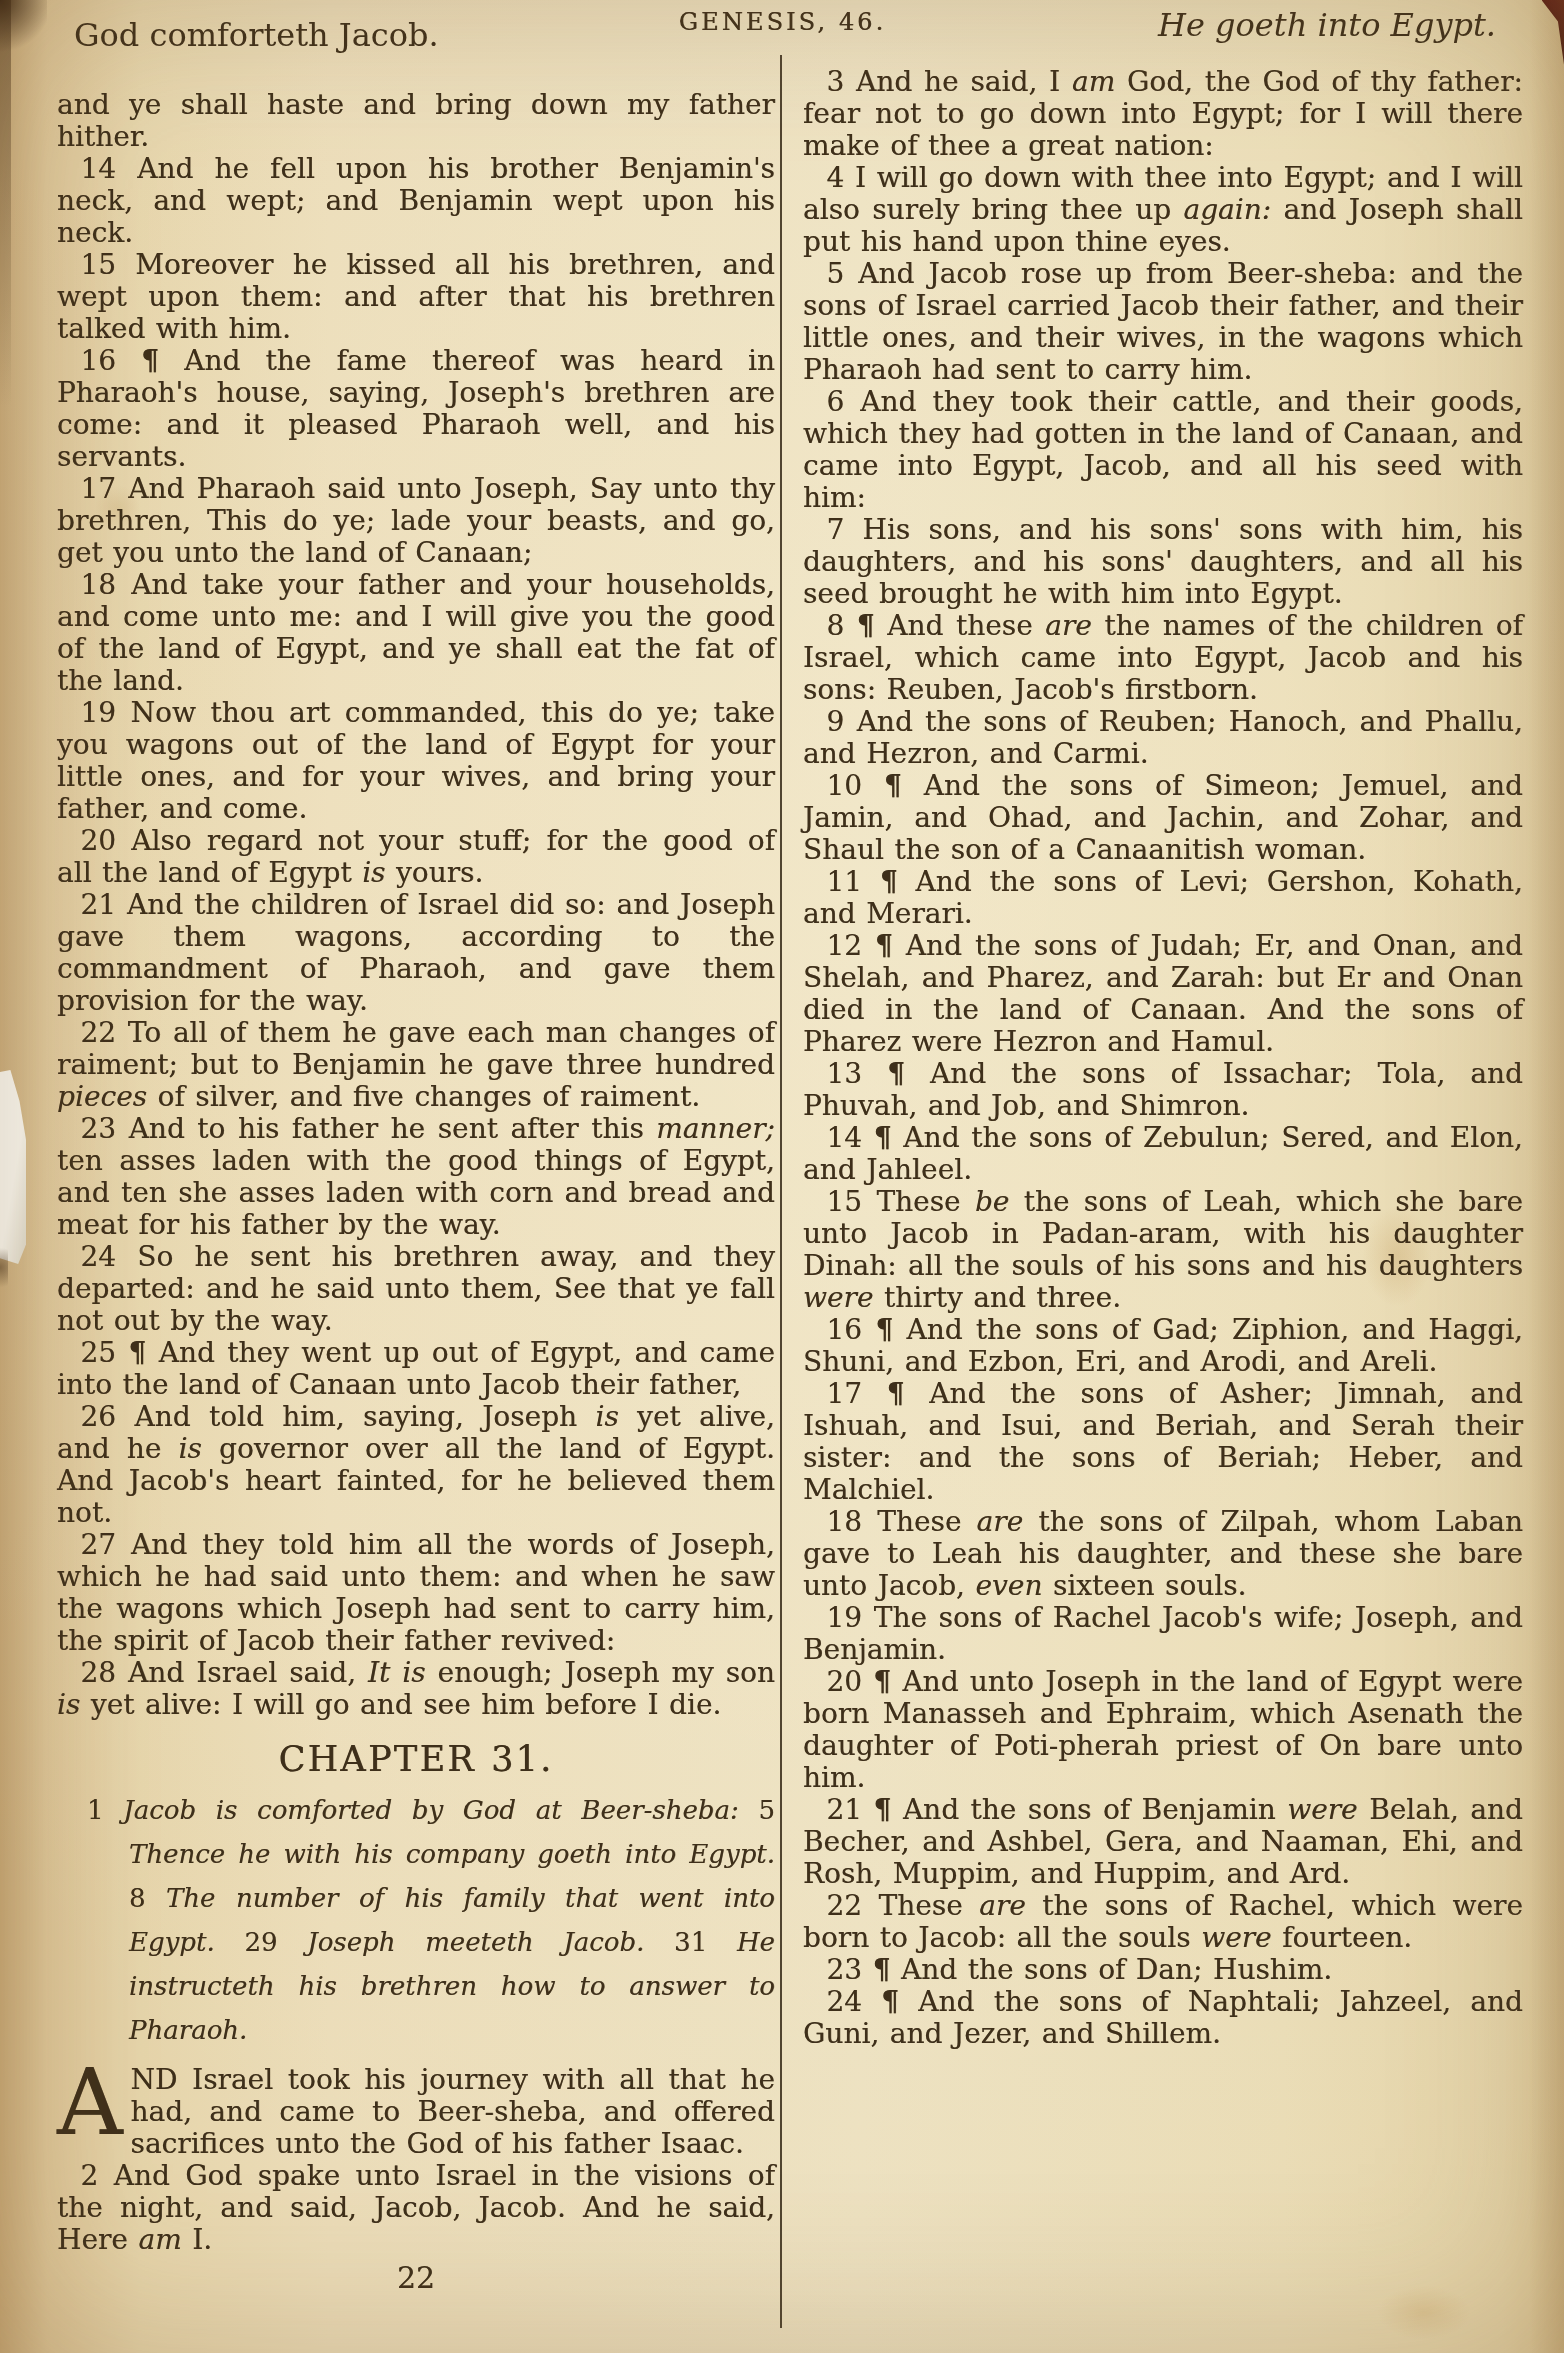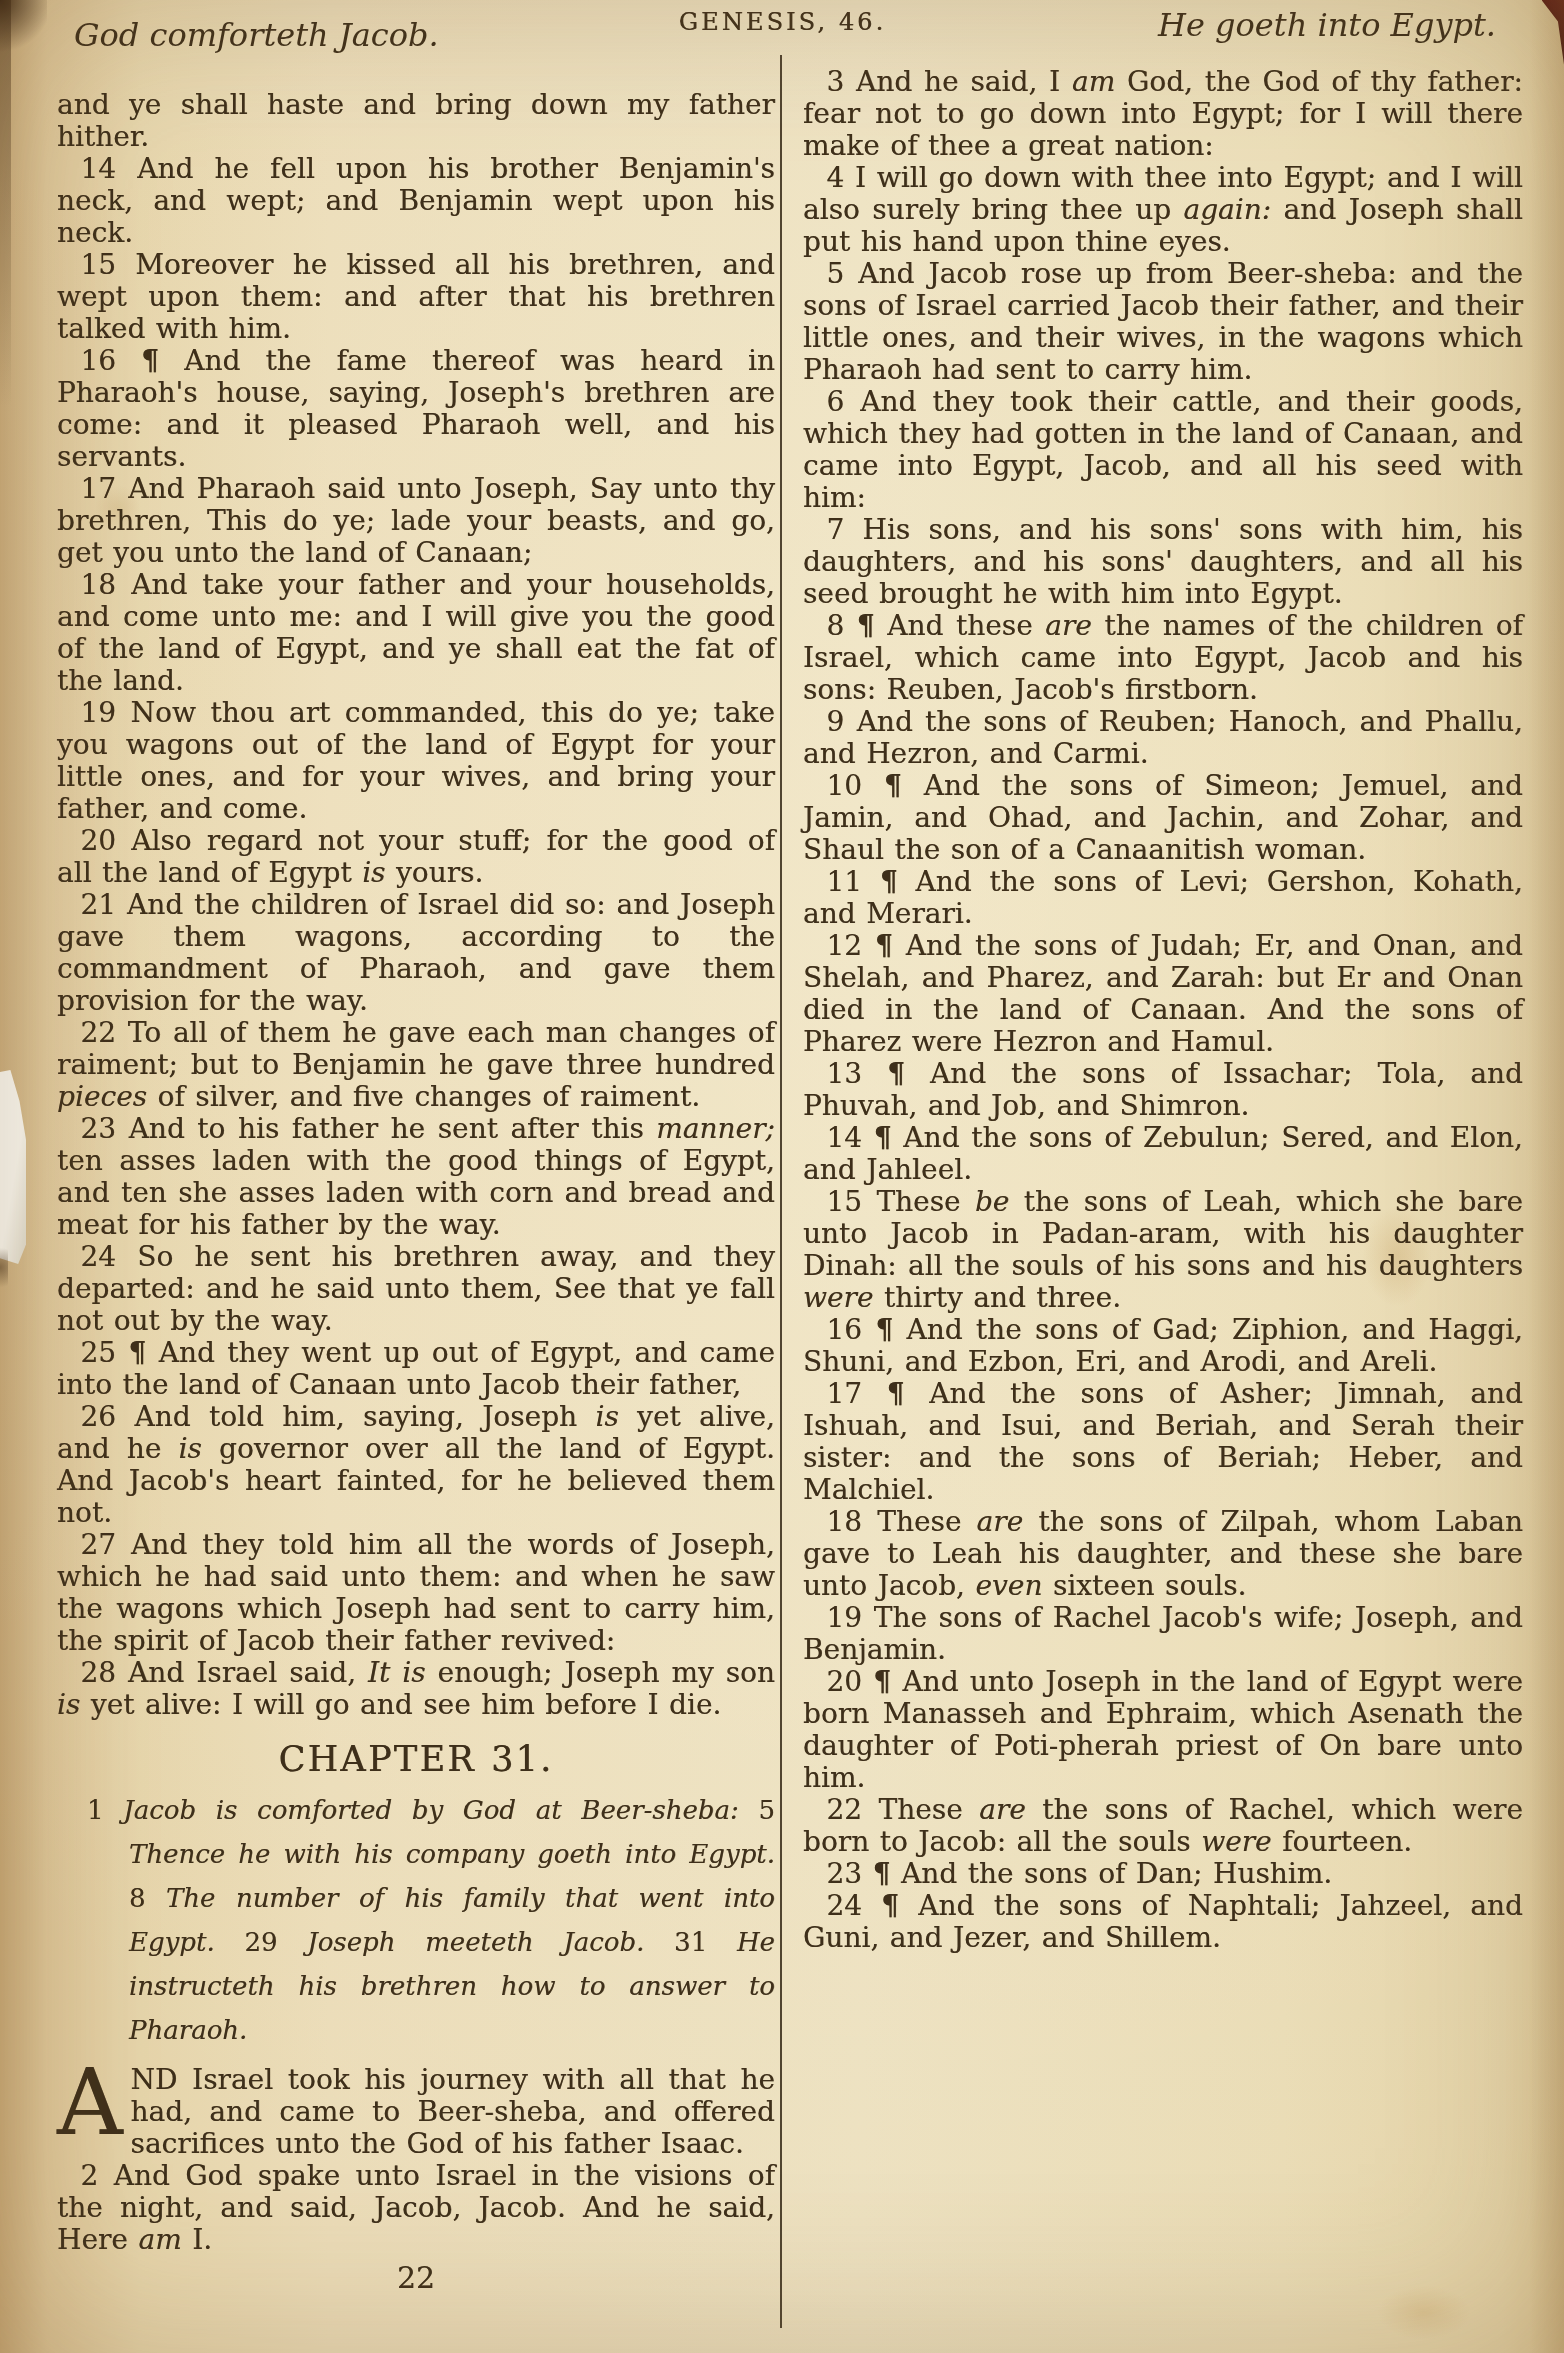--- a/index.html
+++ b/index.html
@@ -33,21 +33,21 @@
     box-shadow: 2.3px 3.9px 7px rgba(90,65,30,0.5); }
   .stain { position:absolute; border-radius:50%; pointer-events:none; }
   .s1 { left:1362px; top:1205px; width:70px; height:102px;
     background: radial-gradient(ellipse, rgba(170,115,35,0.20), rgba(170,115,35,0) 70%); }
   .s2 { left:1377px; top:2285px; width:94px; height:55px;
     background: radial-gradient(ellipse, rgba(175,120,40,0.16), rgba(175,120,40,0) 70%); }
   .s3 { left:94px; top:485px; width:47px; height:47px;
     background: radial-gradient(ellipse, rgba(160,110,40,0.14), rgba(160,110,40,0) 70%); }
 
   
-  .header-left  { position:absolute; left:74px;  top:15.6px; font-style:italic; font-size:32px; }
+  .header-left  { position:absolute; left:74px;  top:15.6px; font-size:32px; }
   .header-center{ position:absolute; left:50%; top:7.8px; transform:translateX(-50%);
     font-size:24px; letter-spacing:3.1px; text-shadow: 0.5px 0.3px 0 rgba(62,47,26,0.85); }
   .header-right { position:absolute; right:69px; top:6.3px; font-style:italic; font-size:32px;text-align:right; }
 
   .divider { position:absolute; left:780px; top:55px; width:1.6px; height:2273px;
     background: rgba(52,40,22,0.85); }
 
   
   .col { position:absolute; text-align:justify; font-size:28px; line-height:32px;
     word-spacing:1.6px; text-shadow: 0.3px 0.3px 0.4px rgba(55,40,20,0.55); }
@@ -128,20 +128,21 @@
         <p class="verse"><span class="vnum">11</span> <span class="pilcrow">¶</span> And the sons of Levi; Gershon, Kohath, and Merari.</p>
         <p class="verse"><span class="vnum">12</span> <span class="pilcrow">¶</span> And the sons of Judah; Er, and Onan, and Shelah, and Pharez, and Zarah: but Er and Onan died in the land of Canaan. And the sons of Pharez were Hezron and Hamul.</p>
         <p class="verse"><span class="vnum">13</span> <span class="pilcrow">¶</span> And the sons of Issachar; Tola, and Phuvah, and Job, and Shimron.</p>
         <p class="verse"><span class="vnum">14</span> <span class="pilcrow">¶</span> And the sons of Zebulun; Sered, and Elon, and Jahleel.</p>
         <p class="verse"><span class="vnum">15</span> These <em>be</em> the sons of Leah, which she bare unto Jacob in Padan-aram, with his daughter Dinah: all the souls of his sons and his daughters <em>were</em> thirty and three.</p>
         <p class="verse"><span class="vnum">16</span> <span class="pilcrow">¶</span> And the sons of Gad; Ziphion, and Haggi, Shuni, and Ezbon, Eri, and Arodi, and Areli.</p>
         <p class="verse"><span class="vnum">17</span> <span class="pilcrow">¶</span> And the sons of Asher; Jimnah, and Ishuah, and Isui, and Beriah, and Serah their sister: and the sons of Beriah; Heber, and Malchiel.</p>
         <p class="verse"><span class="vnum">18</span> These <em>are</em> the sons of Zilpah, whom Laban gave to Leah his daughter, and these she bare unto Jacob, <em>even</em> sixteen souls.</p>
         <p class="verse"><span class="vnum">19</span> The sons of Rachel Jacob's wife; Joseph, and Benjamin.</p>
         <p class="verse"><span class="vnum">20</span> <span class="pilcrow">¶</span> And unto Joseph in the land of Egypt were born Manasseh and Ephraim, which Asenath the daughter of Poti-pherah priest of On bare unto him.</p>
+        <p class="verse"><span class="vnum">21</span> <span class="pilcrow">¶</span> And the sons of Benjamin <em>were</em> Belah, and Becher, and Ashbel, Gera, and Naaman, Ehi, and Rosh, Muppim, and Huppim, and Ard.</p>
         <p class="verse"><span class="vnum">22</span> These <em>are</em> the sons of Rachel, which were born to Jacob: all the souls <em>were</em> fourteen.</p>
         <p class="verse"><span class="vnum">23</span> <span class="pilcrow">¶</span> And the sons of Dan; Hushim.</p>
         <p class="verse"><span class="vnum">24</span> <span class="pilcrow">¶</span> And the sons of Naphtali; Jahzeel, and Guni, and Jezer, and Shillem.</p>
       </div>
   </div>
 
   <div class="vignette"></div>
 </div>
 
 

